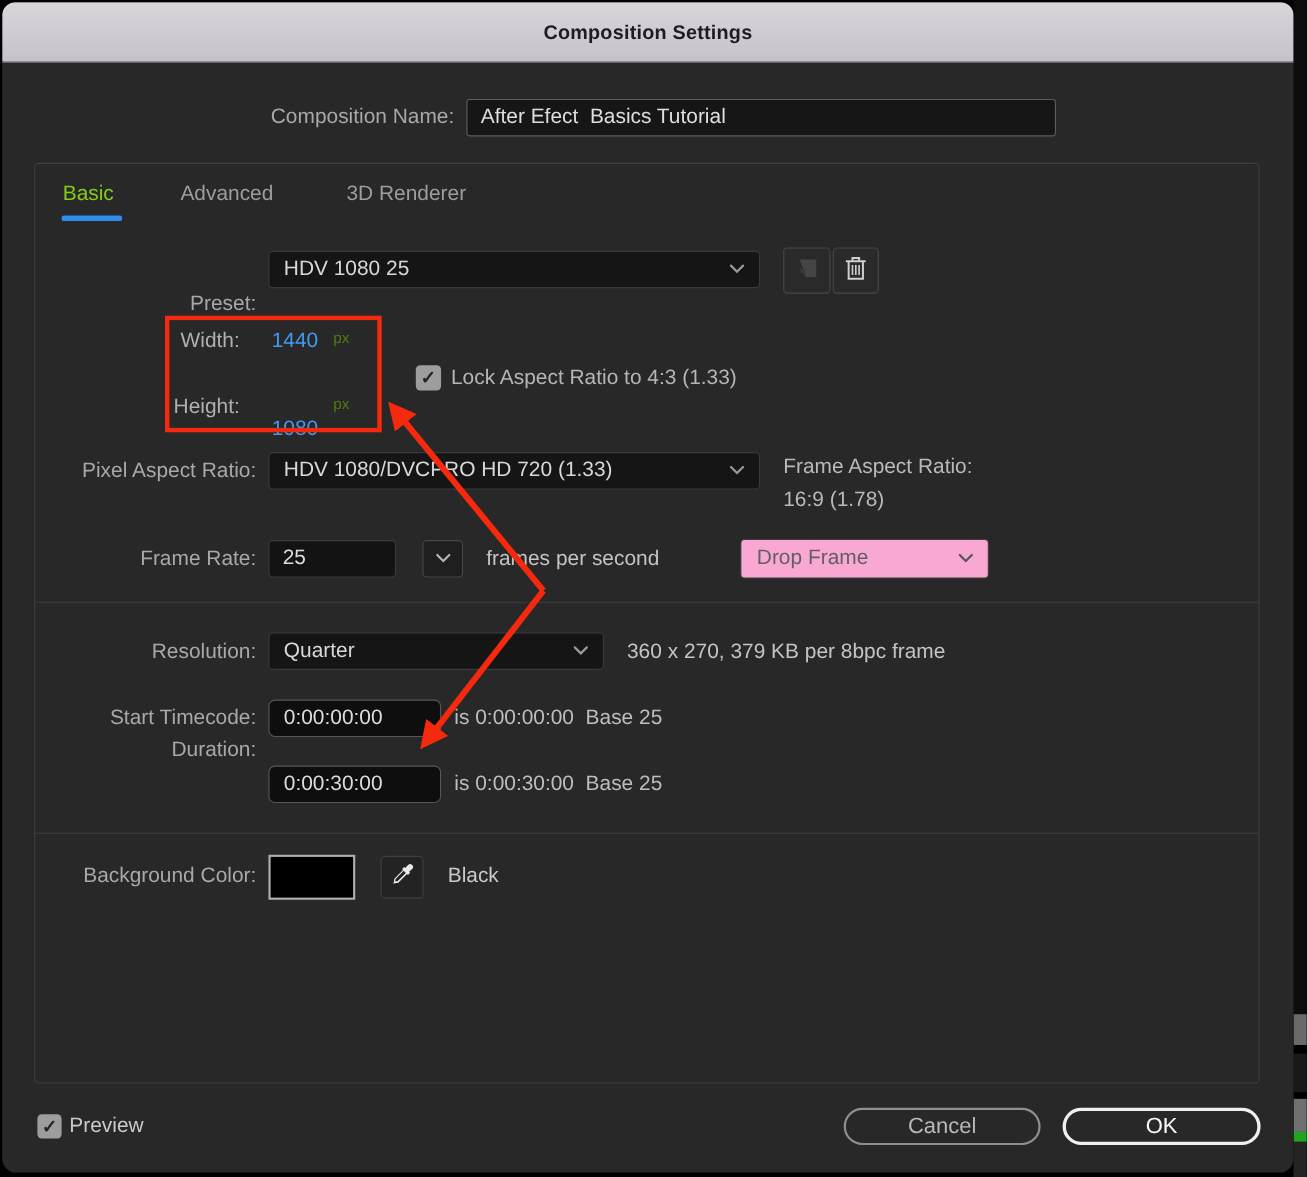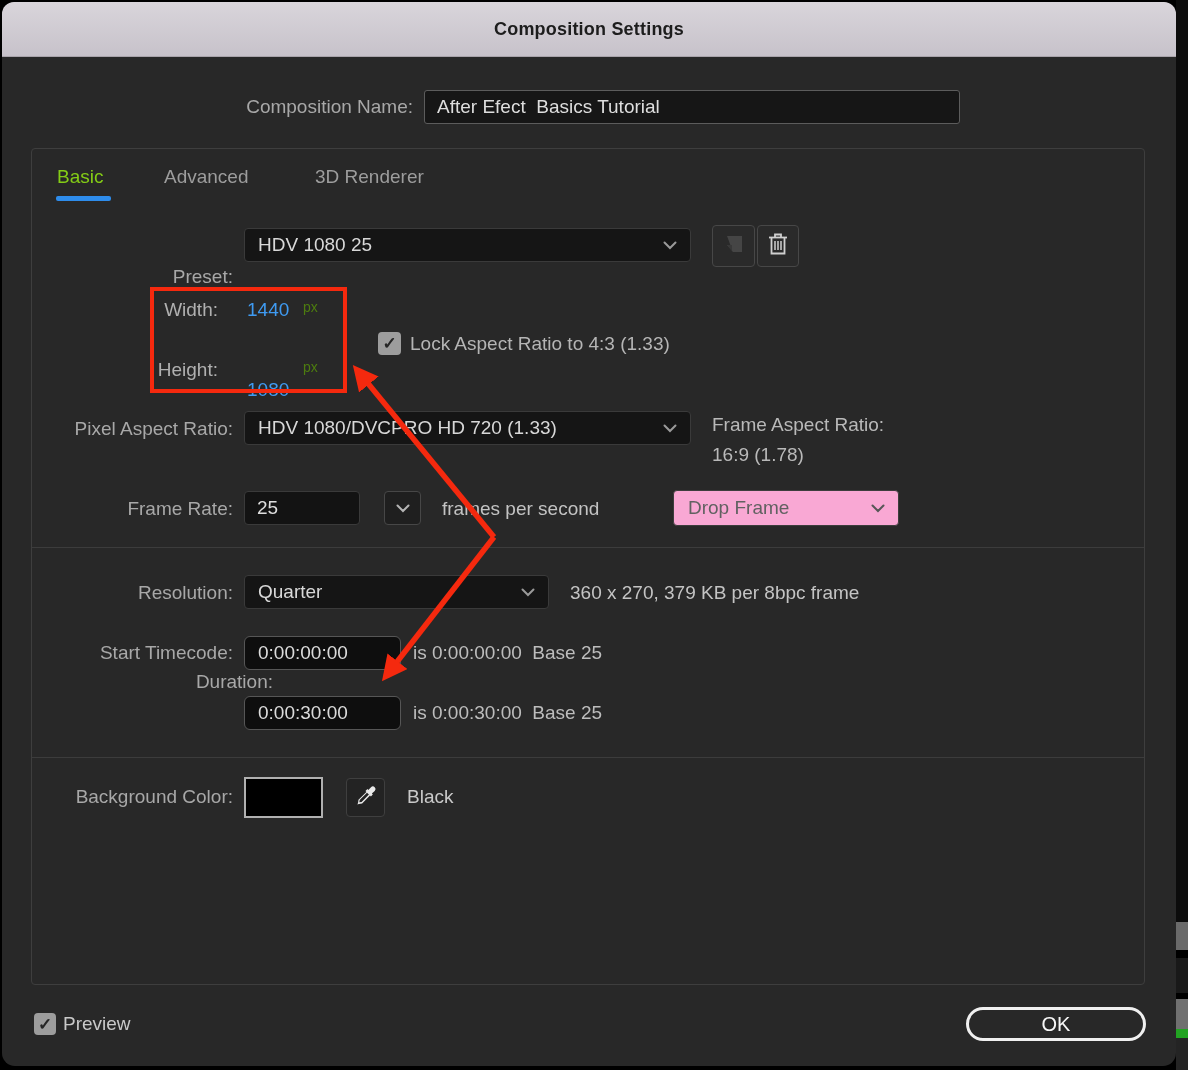--- a/index.html
+++ b/index.html
@@ -182,41 +182,42 @@
           <path d="M1.5 1.5 L7 7 L12.5 1.5" fill="none" stroke="#9a9a9a" stroke-width="2" stroke-linecap="round"></path>
         </svg>
     </span>
   </div>
   <div class="abs info" style="left:570px; top:582px;">360 x 270, 379 KB per 8bpc frame</div>
 
   <div class="abs label" style="left:31px; top:642px; width:202px;">Start Timecode:</div>
   <input class="abs tcfield" style="left: 244px; top: 636px; width: 157px; height: 34px;" value="0:00:00:00">
   <div class="abs info" style="left:413px; top:642px; color:#bdbdbd;">is 0:00:00:00  Base 25</div>
 
-  <div class="abs label" style="left:31px; top:671px; width:202px;margin-left:40px;">Duration:</div>
+  <div class="abs label" style="left:31px; top:671px; width:202px;">Duration:</div>
   <input class="abs tcfield" style="left: 244px; top: 696px; width: 157px; height: 34px;" value="0:00:30:00">
   <div class="abs info" style="left:413px; top:702px; color:#bdbdbd;">is 0:00:30:00  Base 25</div>
 
   <div class="abs divider" style="left:32px; top:757px; width:1112px;"></div>
 
   <div class="abs label" style="left:31px; top:786px; width:202px;">Background Color:</div>
   <div class="abs swatch" style="left:244px; top:777px; width:79px; height:41px;"></div>
   <div class="abs iconbtn" style="left:346px; top:778px; width:39px; height:39px; background:#232323; border-color:#3f3f3f;">
     <span>
       <svg width="24" height="24" viewBox="0 0 24 24">
         <path fill="#e9e9e9" d="M20.7 3.3a2.6 2.6 0 0 0-3.7 0l-2.7 2.7-.9-.9-1.9 1.9.9.9-7.9 7.9-.5 3.2-.6 1.5 1.5-.6 3.2-.5 7.9-7.9.9.9 1.9-1.9-.9-.9 2.8-2.6a2.6 2.6 0 0 0 0-3.7zM7.6 17.9l-2.3.4.4-2.3 7.3-7.3 1.9 1.9-7.3 7.3z"></path>
       </svg>
     </span>
   </div>
   <div class="abs ltext" style="left:407px; top:786px; color:#c9c9c9;">Black</div>
 
   <div class="abs checkbox" style="left:34px; top:1013px; width:22px; height:22px;">
     <span>✓</span>
   </div>
   <div class="abs ltext" style="left:63px; top:1013px; color:#c9c9c9;">Preview</div>
+  <div class="abs pillbtn cancel" style="left:767px; top:1007px; width:179px; height:34px;">Cancel</div>
   <div class="abs pillbtn ok" style="left:966px; top:1007px; width:180px; height:34px;">OK</div>
 
   <div class="abs annot redbox" style="left:150px; top:287px; width:197px; height:106px;"></div>
   <svg class="abs annot" style="left:0; top:0;" width="1188" height="1070" viewBox="0 0 1188 1070">
     <defs>
       <marker id="arrowhead" markerWidth="4.6" markerHeight="4.6" refX="3.4" refY="2.3" orient="auto" markerUnits="strokeWidth">
         <path d="M0,0 L4.6,2.3 L0,4.6 Z" fill="#f5290e"></path>
       </marker>
     </defs>
     <path d="M494 537 L357 370" fill="none" stroke="#f5290e" stroke-width="5.5" marker-end="url(#arrowhead)"></path>

